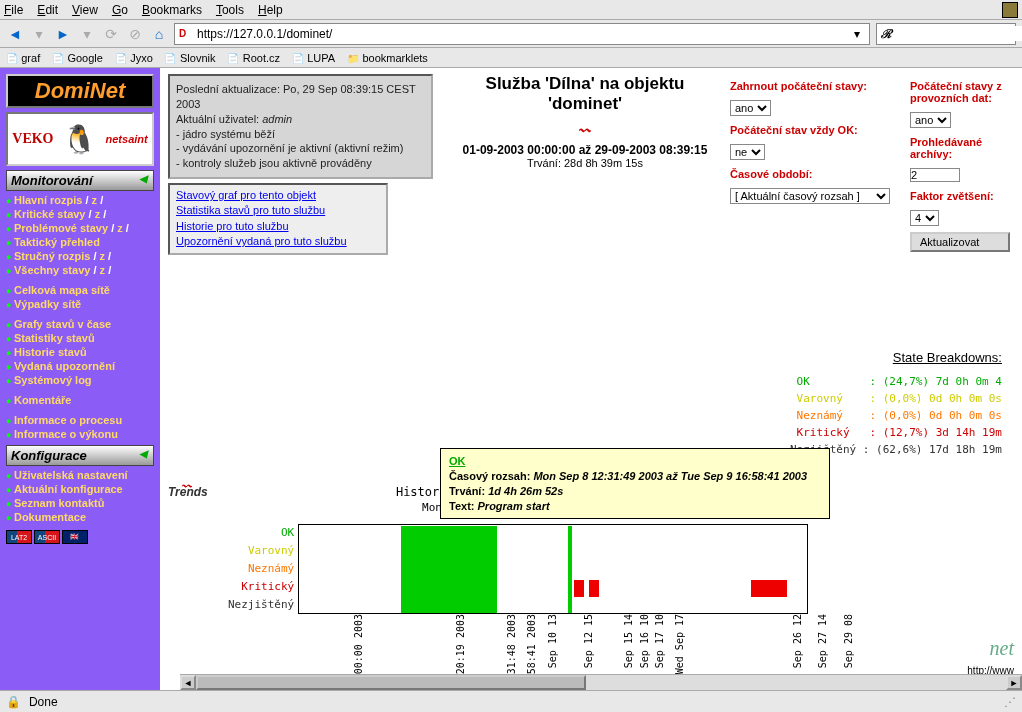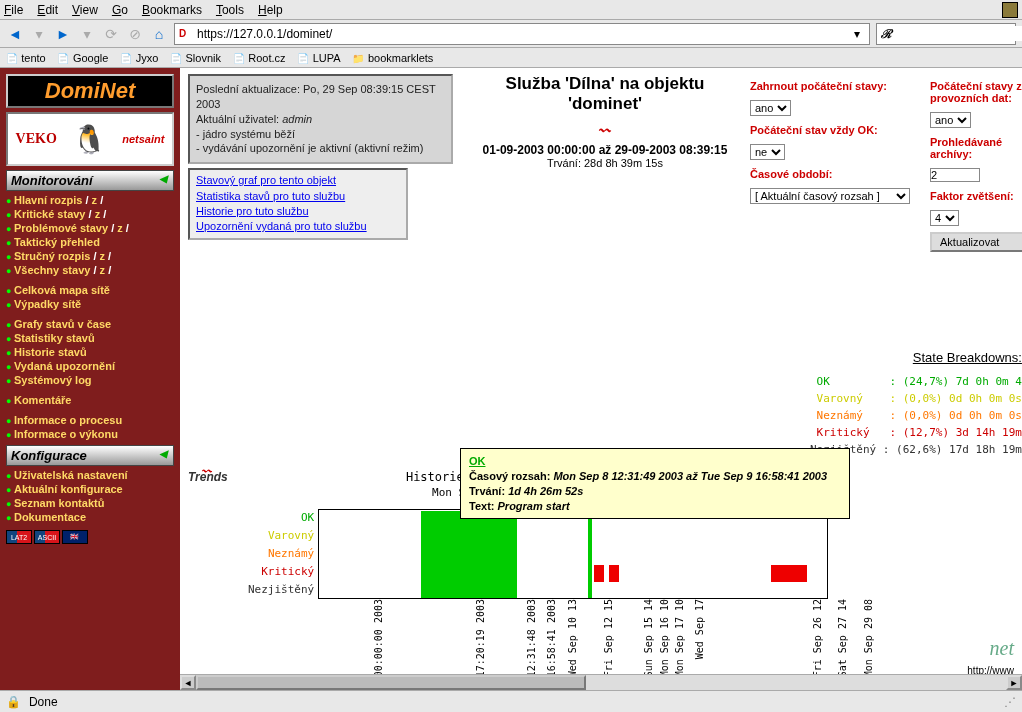--- a/index.html
+++ b/index.html
@@ -21,21 +21,21 @@
 .search-bar { width: 140px; border: 1px solid #888; background: #fff; height: 22px; display: flex; align-items: center; padding: 0 4px; }
 .search-icon { font-style: italic; font-weight: bold; margin-right: 4px; }
 
 .bookbar { display: flex; align-items: center; background: #e8e8e8; border-bottom: 1px solid #aaa; padding: 2px 6px; height: 20px; gap: 12px; }
 .bookbar span { cursor: pointer; font-size: 11px; }
 .book-icon::before { content: "📄 "; font-size: 10px; }
 .folder-icon::before { content: "📁 "; font-size: 10px; }
 
 
 .layout { display: flex; height: 622px; }
-.sidebar { width: 180px; background: #7f1d1d; padding: 6px; overflow: hidden; }
+.sidebar { width: 160px; background: #8b5cf6; padding: 6px; overflow: hidden; }
 .logo-box { background: #000; border: 2px outset #ccc; padding: 2px; margin-bottom: 4px; }
 .logo-text { color: #ff9d2e; font-weight: bold; font-style: italic; font-size: 22px; text-align: center; }
 .logo-imgs { background: #fff; display: flex; justify-content: space-around; align-items: center; height: 54px; border: 2px inset #ccc; margin-bottom: 4px; }
 .veko { font-family: serif; font-size: 14px; color: #b00; font-weight: bold; }
 .penguin { font-size: 28px; }
 .netsaint { font-size: 11px; font-style: italic; font-weight: bold; color: #c00; }
 
 .section-head { background: linear-gradient(to bottom, #fff, #999); font-weight: bold; font-style: italic; padding: 2px 4px; margin: 4px 0 2px; font-size: 13px; border: 1px solid #444; position: relative; }
 .section-head::after { content: "◀"; position: absolute; right: 6px; color: #0a0; font-size: 10px; }
 
@@ -143,21 +143,21 @@
     <input class="url-input" value="https://127.0.0.1/dominet/" style="">
     <span class="url-drop">▾</span>
   </div>
   <div class="search-bar">
     <span class="search-icon">ℛ</span>
     <input style="border: none; outline: none; flex: 1 1 0%;">
   </div>
 </div>
 
 <div class="bookbar">
-  <span class="book-icon">tento</span>
+  <span class="book-icon">graf</span>
   <span class="book-icon">Google</span>
   <span class="book-icon">Jyxo</span>
   <span class="book-icon">Slovnik</span>
   <span class="book-icon">Root.cz</span>
   <span class="book-icon">LUPA</span>
   <span class="folder-icon">bookmarklets</span>
 </div>
 
 <div class="layout">
 
@@ -214,20 +214,21 @@
       <span class="flag en">🇬🇧</span>
     </div>
   </div>
 
   <div class="content">
     <div class="info-panel">
       <div>Poslední aktualizace: Po, 29 Sep 08:39:15 CEST 2003</div>
       <div><span>Aktuální uživatel:</span> <i>admin</i></div>
       <div>- jádro systému běží</div>
       <div>- vydávání upozornění je aktivní (aktivní režim)</div>
+      <div>- kontroly služeb jsou aktivně prováděny</div>
     </div>
     <div class="link-panel">
       <a>Stavový graf pro tento objekt</a>
       <a>Statistika stavů pro tuto službu</a>
       <a>Historie pro tuto službu</a>
       <a>Upozornění vydaná pro tuto službu</a>
     </div>
 
     <div class="top-right">
       <div class="svc-title">

